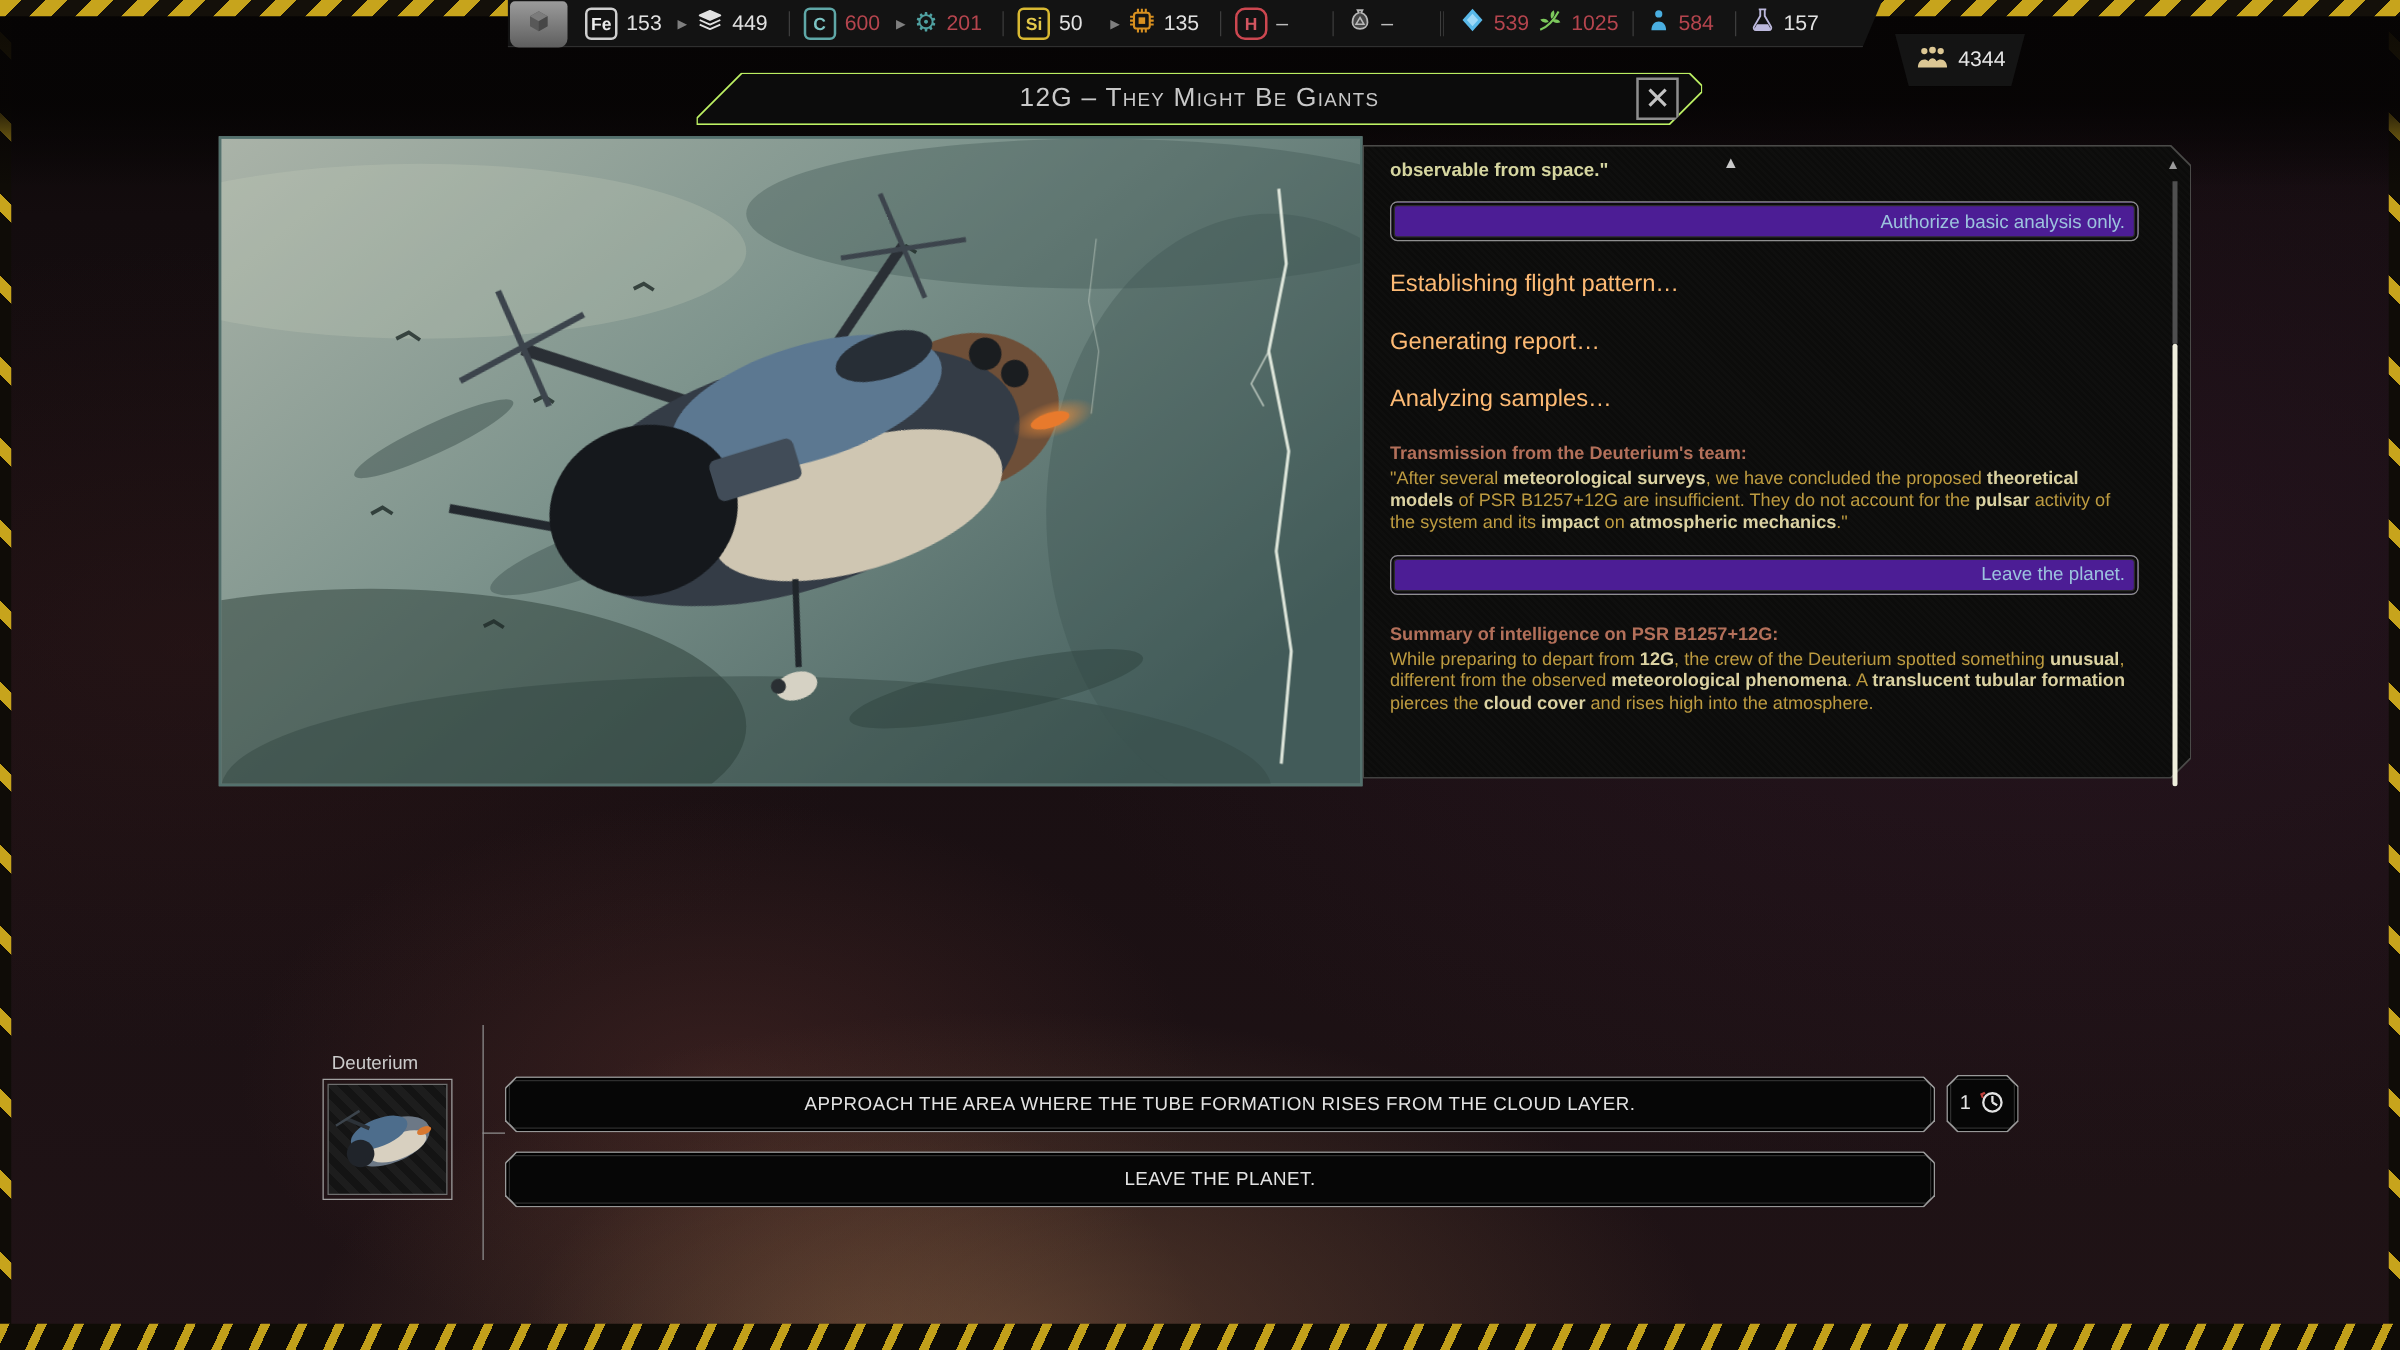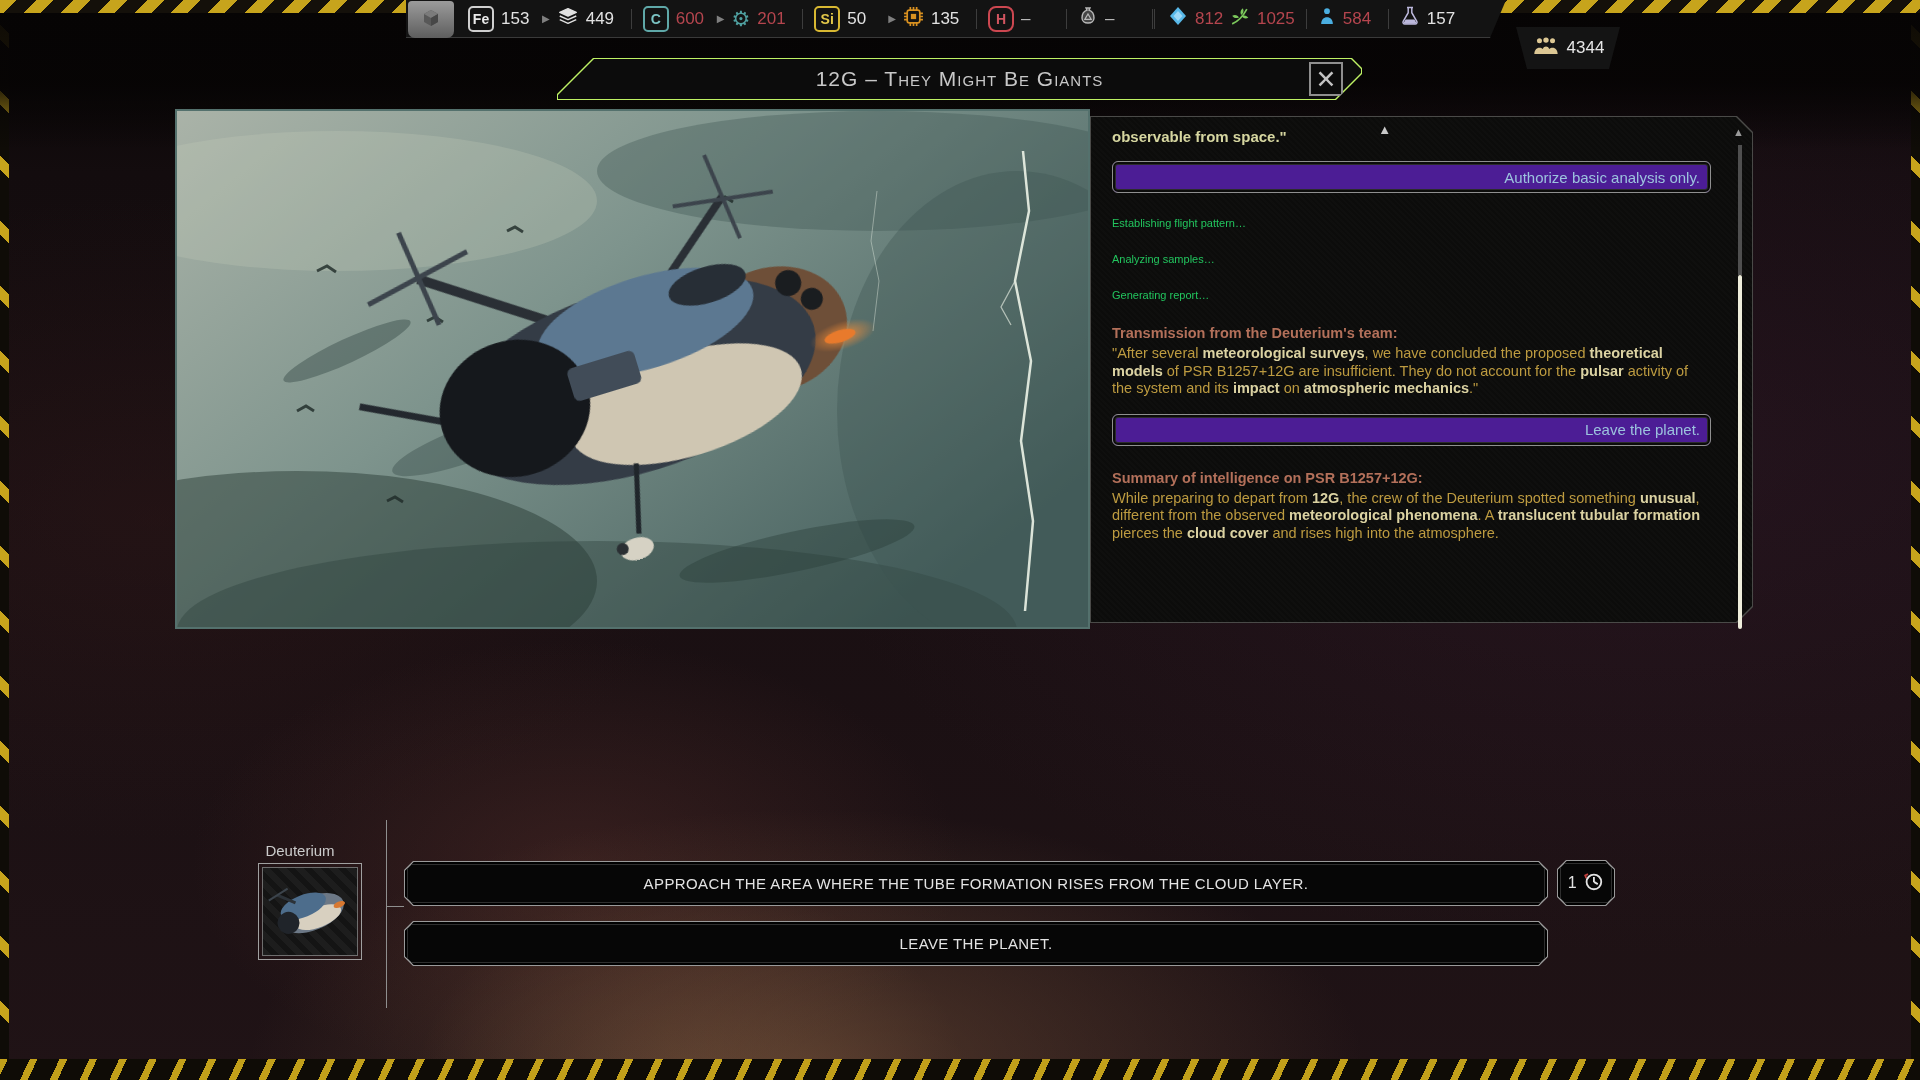--- a/index.html
+++ b/index.html
@@ -73,21 +73,21 @@
     clip-path:polygon(0 0,calc(100% - 16px) 0,100% 16px,100% calc(100% - 16px),calc(100% - 16px) 100%,0 100%);}
   .elog-in{position:absolute;inset:1px;background:#0c0c0b;
     clip-path:polygon(0 0,calc(100% - 16px) 0,100% 16px,100% calc(100% - 16px),calc(100% - 16px) 100%,0 100%);
     background-image:repeating-linear-gradient(45deg,rgba(255,255,255,.012) 0 2px,transparent 2px 4px);}
   .elog-content{position:absolute;left:22px;right:42px;top:0;bottom:0;}
   .t-tail{margin-top:12px;color:#d6d6a0;font-weight:bold;font-size:15px;}
   .choice-made{margin-top:16px;height:30px;border:1px solid #8f8f8f;border-radius:6px;background:#4c1d95;
     box-shadow:inset 0 0 0 2px #0c0c0b,inset 0 0 0 3px #2c2c2c;
     display:flex;align-items:center;justify-content:flex-end;padding:0 10px;
     color:#9cc3de;font-size:15px;cursor:pointer;}
-  .t-gray{margin-top:24px;color:#22c55e;font-size:11px;}
+  .t-gray{margin-top:24px;color:#fdba74;font-size:19px;}
   .t-head{margin-top:24px;color:#b3705a;font-weight:bold;font-size:14.5px;}
   .t-gold{margin-top:4px;color:#bd9b40;font-size:14.5px;line-height:17.5px;max-width:600px;}
   .t-gold .em{color:#dbd2a2;font-weight:bold;}
   .scroll-hint{position:absolute;right:320px;top:6px;color:#c9c9c9;font-size:13px;}
   .scrollbar{position:absolute;right:9px;top:11px;width:9px;bottom:4px;}
   .sb-arrow{position:absolute;top:0;left:-2px;color:#9a9a9a;font-size:11px;line-height:1;}
   .sb-track{position:absolute;top:18px;left:3px;width:4px;height:130px;background:#4f4f4f;}
   .sb-thumb{position:absolute;top:148px;left:3px;width:4px;height:354px;background:#efeedc;border-radius:2px;}
 
   
@@ -173,21 +173,21 @@
           <path d="M10 8l3.2 5.4H6.8z" fill="none" stroke="#b8b8b8" stroke-width="1.2"></path>
         </svg></span>
     <span class="res-val dash">–</span>
   </span>
   <span class="sep big"></span>
   <span class="res-item">
     <span><svg width="20" height="20" viewBox="0 0 20 20">
           <polygon points="10,1 18,10 10,19 2,10" fill="#58b8e8"></polygon>
           <polygon points="10,5 14.5,10 10,15 5.5,10" fill="#9ed8f6"></polygon>
         </svg></span>
-    <span class="res-val red">812</span>
+    <span class="res-val red">539</span>
   </span>
   <span class="res-item">
     <span><svg width="21" height="21" viewBox="0 0 20 20">
           <path d="M3 17C8 15 13.5 9.5 17 3" fill="none" stroke="#7cc85c" stroke-width="1.6"></path>
           <path d="M9.5 11c-3 1.2-5.2.3-6.4-1.8 3-1.2 5.2-.3 6.4 1.8z" fill="#7cc85c"></path>
           <path d="M11.5 8.5c-1.2-3 -.3-5.2 1.8-6.4 1.2 3 .3 5.2-1.8 6.4z" fill="#7cc85c"></path>
           <path d="M12 9.5c3-1.2 5.2-.3 6.4 1.8-3 1.2-5.2.3-6.4-1.8z" fill="#7cc85c"></path>
         </svg></span>
     <span class="res-val red">1025</span>
   </span>
@@ -305,22 +305,22 @@
 
 <div class="abs elog">
   <div class="elog-frame">
       <div class="elog-in"></div>
     </div>
   <div class="elog-content">
     <div class="t-tail">observable from space."</div>
     <div class="scroll-hint">▲</div>
     <div class="choice-made">Authorize basic analysis only.</div>
     <div class="t-gray">Establishing flight pattern…</div>
+    <div class="t-gray">Generating report…</div>
     <div class="t-gray">Analyzing samples…</div>
-    <div class="t-gray">Generating report…</div>
     <div class="t-head">Transmission from the Deuterium's team:</div>
     <div class="t-gold"><span>"After several </span><span class="em">meteorological surveys</span><span>, we have concluded the proposed </span><span class="em">theoretical models</span><span> of PSR B1257+12G are insufficient. They do not account for the </span><span class="em">pulsar</span><span> activity of the system and its </span><span class="em">impact</span><span> on </span><span class="em">atmospheric mechanics</span><span>."</span></div>
     <div class="choice-made">Leave the planet.</div>
     <div class="t-head">Summary of intelligence on PSR B1257+12G:</div>
     <div class="t-gold"><span>While preparing to depart from </span><span class="em">12G</span><span>, the crew of the Deuterium spotted something </span><span class="em">unusual</span><span>, different from the observed </span><span class="em">meteorological phenomena</span><span>. A </span><span class="em">translucent tubular formation</span><span> pierces the </span><span class="em">cloud cover</span><span> and rises high into the atmosphere.</span></div>
   </div>
   <div class="scrollbar">
     <div class="sb-arrow">▲</div>
     <div class="sb-track"></div>
     <div class="sb-thumb"></div>

